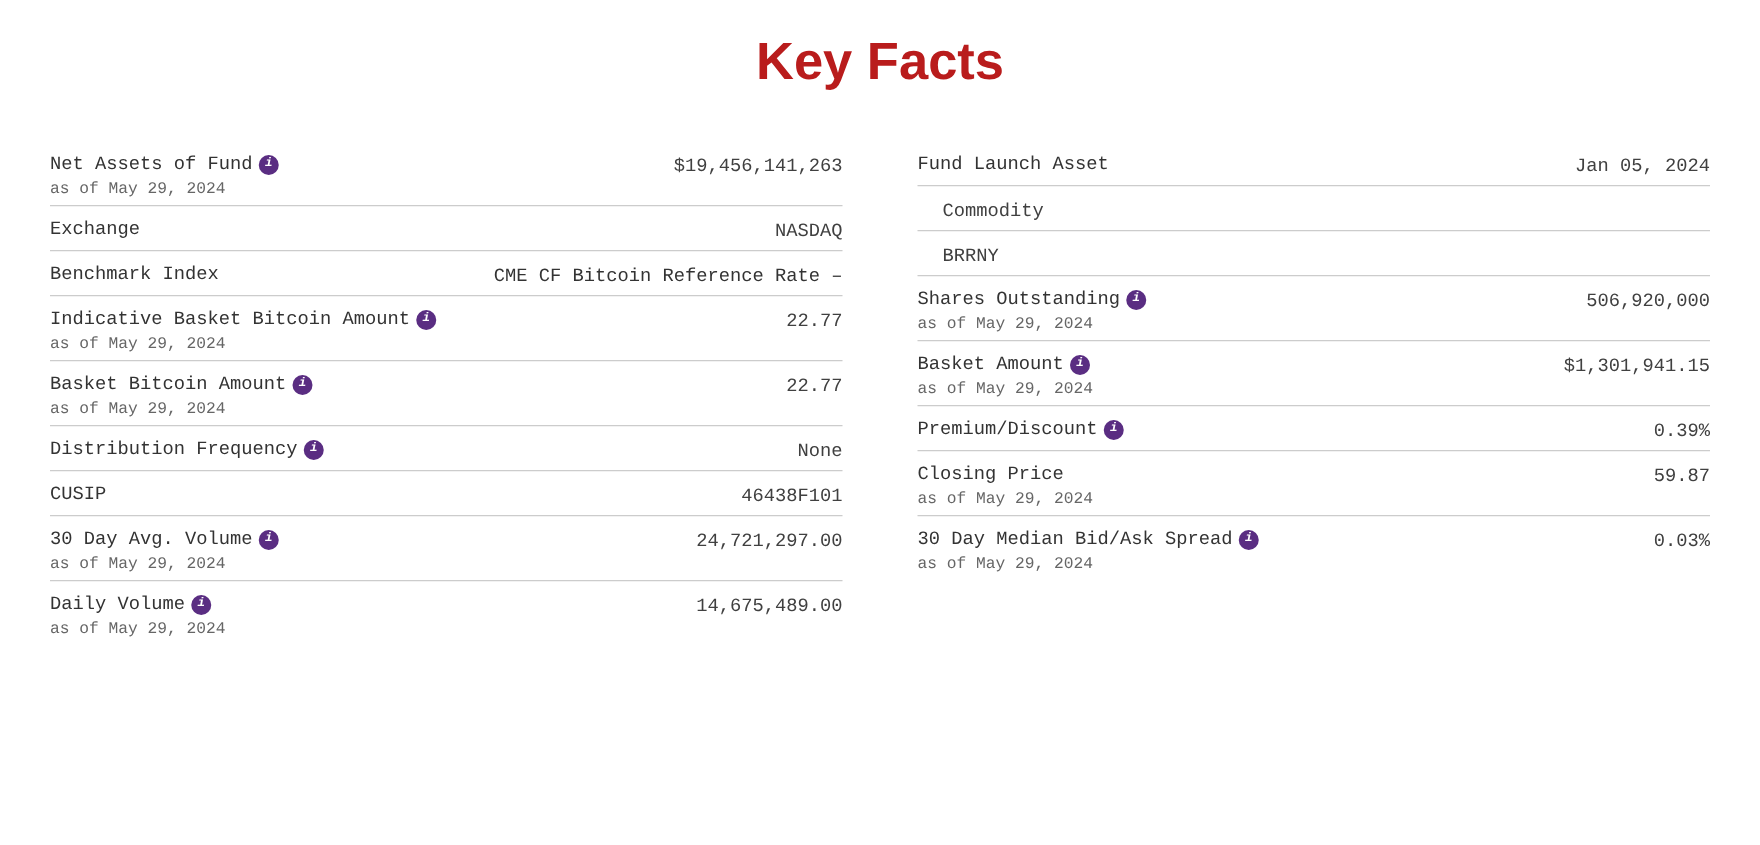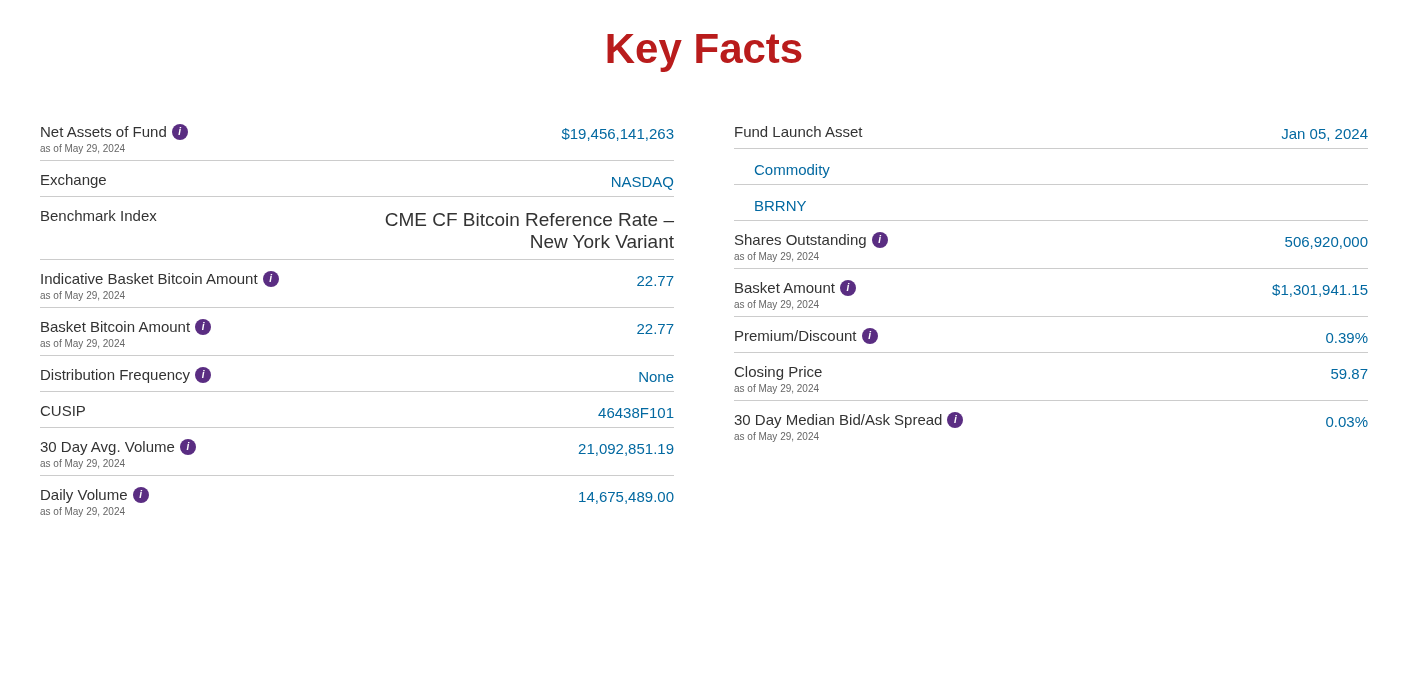--- a/index.html
+++ b/index.html
@@ -23,20 +23,21 @@
       font-weight: 900;
       color: #b91c1c;
       margin-bottom: 40px;
       padding-top: 5px;
     }
 
     .content-grid {
       display: grid;
       grid-template-columns: 1fr 1fr;
       gap: 0 60px;
+      font-family: Liberation Mono, monospace;
     }
 
     .column {
       display: flex;
       flex-direction: column;
     }
 
     .fact-row {
       display: flex;
       justify-content: space-between;
@@ -59,38 +60,38 @@
     .fact-label {
       font-size: 15px;
       color: #333333;
       display: flex;
       align-items: center;
       gap: 5px;
       flex-wrap: wrap;
     }
 
     .fact-date {
-      font-size: 10px;
+      font-size: 13px;
       color: #666666;
       margin-top: 3px;
     }
 
     .fact-value {
       font-size: 15px;
-      color: #0369a1;
+      color: #404040;
       text-align: right;
       white-space: nowrap;
       margin-left: 20px;
       flex-shrink: 0;
       align-self: flex-start;
       padding-top: 2px;
     }
 
     .fact-value-multiline {
-      font-size: 19px;
+      font-size: 15px;
       color: #333333;
       text-align: right;
       margin-left: 4px;
       flex-shrink: 0;
       align-self: flex-start;
       padding-top: 2px;
     }
 
     .info-icon {
       display: inline-flex;
@@ -127,21 +128,20 @@
           <span class="fact-label">Exchange</span>
         </div>
         <div class="fact-value">NASDAQ</div>
       </div>
       <div class="fact-row">
         <div class="fact-label-group">
           <span class="fact-label">Benchmark Index</span>
         </div>
         <div class="fact-value-multiline">
           <div>CME CF Bitcoin Reference Rate –</div>
-          <div>New York Variant</div>
         </div>
       </div>
       <div class="fact-row">
         <div class="fact-label-group">
           <span class="fact-label">Indicative Basket Bitcoin Amount<span class="info-icon">i</span></span>
           <span class="fact-date">as of May 29, 2024</span>
         </div>
         <div class="fact-value">22.77</div>
       </div>
       <div class="fact-row">
@@ -161,21 +161,21 @@
         <div class="fact-label-group">
           <span class="fact-label">CUSIP</span>
         </div>
         <div class="fact-value">46438F101</div>
       </div>
       <div class="fact-row">
         <div class="fact-label-group">
           <span class="fact-label">30 Day Avg. Volume<span class="info-icon">i</span></span>
           <span class="fact-date">as of May 29, 2024</span>
         </div>
-        <div class="fact-value">21,092,851.19</div>
+        <div class="fact-value">24,721,297.00</div>
       </div>
       <div class="fact-row">
         <div class="fact-label-group">
           <span class="fact-label">Daily Volume<span class="info-icon">i</span></span>
           <span class="fact-date">as of May 29, 2024</span>
         </div>
         <div class="fact-value">14,675,489.00</div>
       </div>
     </div>
   <div class="column" id="right-col">

